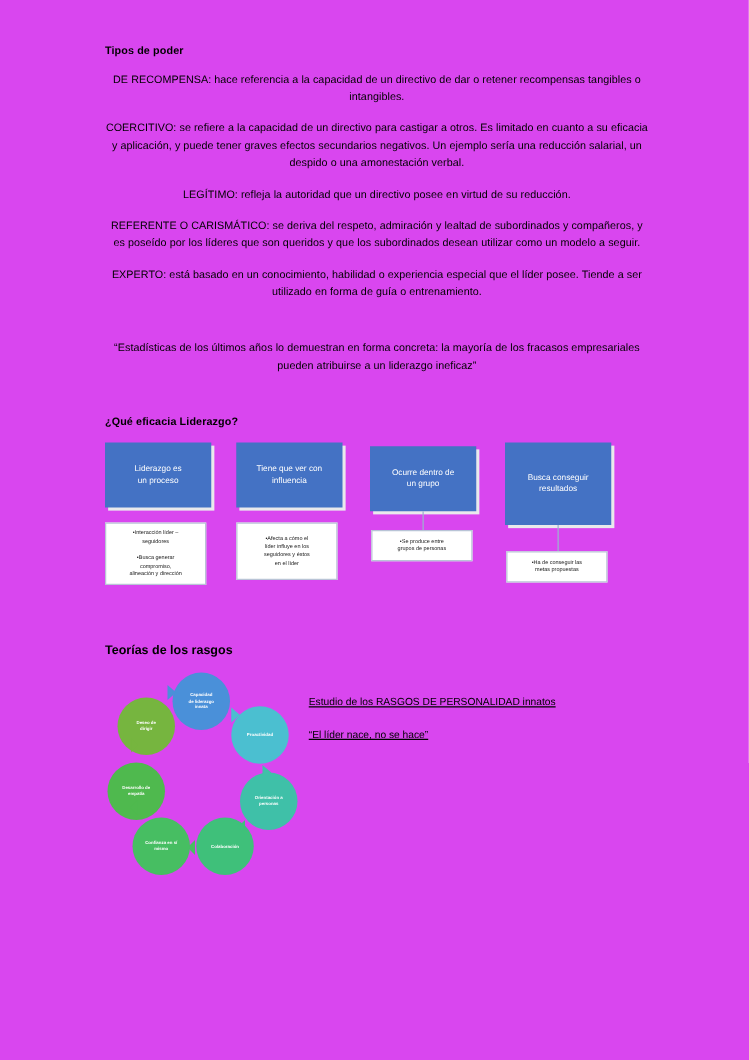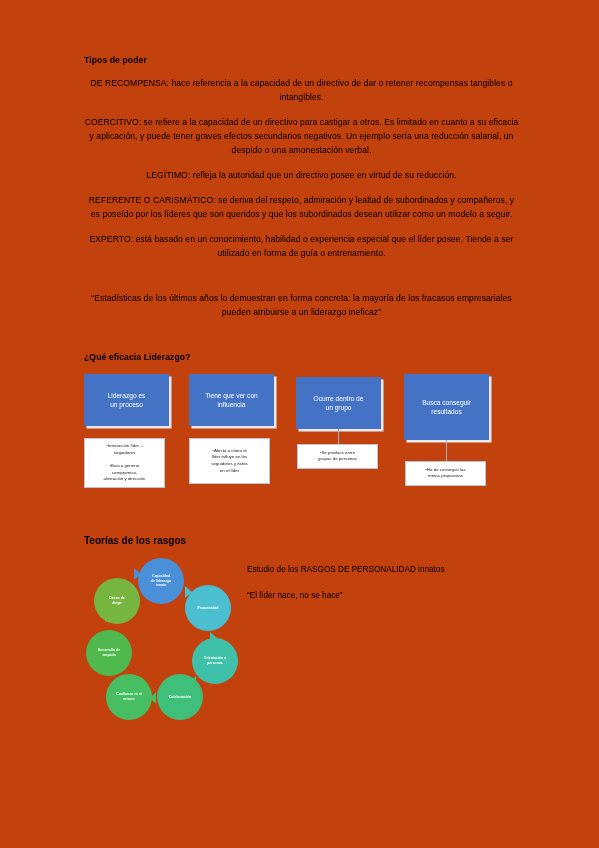--- a/index.html
+++ b/index.html
@@ -13,22 +13,22 @@
     height: 848px;
     position: relative;
     font-family: "Liberation Sans", "DejaVu Sans", sans-serif;
     color: #000000;
     overflow: hidden;
   }
 
   .page {
     position: absolute;
     inset: 0;
-    background: #c2410c;
-    padding: 54px 80px 0 84px;
+    background: #d946ef;
+    padding: 34px 80px 0 84px;
     box-sizing: border-box;
   }
 
   
   .h-bold {
     font-size: 8.6px;
     font-weight: bold;
     line-height: 1.45;
     margin: 0 0 11px 0;
     letter-spacing: 0.1px;
@@ -129,21 +129,22 @@
 
   .side-text {
     position: absolute;
     left: 163px;
     top: 8px;
     width: 275px;
   }
   .side-line {
     font-size: 8.2px;
     line-height: 1.5;
-    margin: 0 0 14px 0;
+    margin: 12px 0 14px 0;
+    text-decoration: underline;
   }
 </style>
 </head>
 <body>
 
 <div class="page">
 
   <h3 class="h-bold">Tipos de poder</h3>
 
   <p class="para">DE RECOMPENSA: hace referencia a la capacidad de un directivo de dar o retener recompensas tangibles o intangibles.</p>

